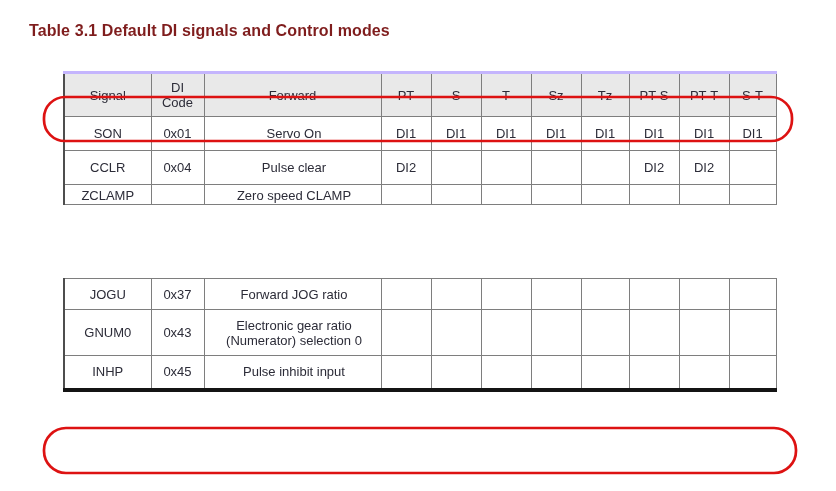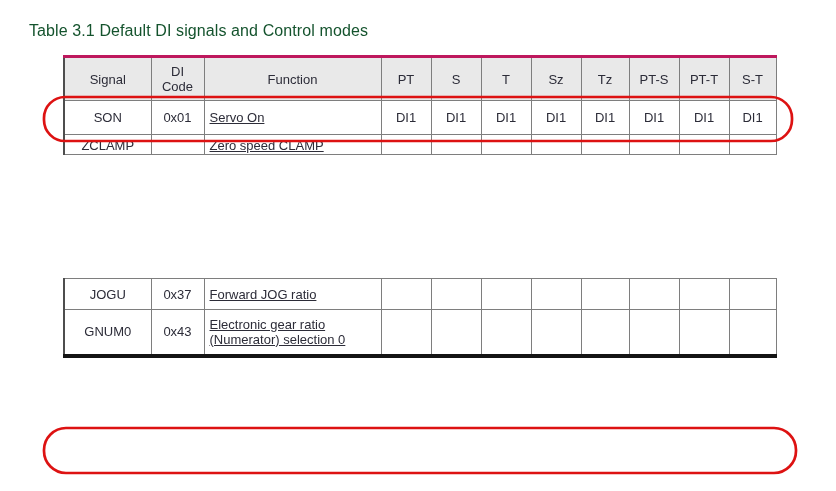--- a/index.html
+++ b/index.html
@@ -1,31 +1,31 @@
 <!DOCTYPE html>
 <html><head>
 <meta charset="utf-8">
 <style>
   html,body{margin:0;padding:0;background:#ffffff;}
   #page{position:relative;width:836px;height:491px;background:#ffffff;overflow:hidden;
         font-family:"Liberation Sans",sans-serif;}
-  #title{position:absolute;left:29px;top:22px;font-size:16px;font-weight:normal;
-         color:#14532d;letter-spacing:0.1px;}
+  #title{position:absolute;left:29px;top:22px;font-size:16px;font-weight:bold;
+         color:#7f1d1d;letter-spacing:0.1px;}
   .tblwrap{position:absolute;left:63px;overflow:hidden;}
   #wrap-upper{top:55px;width:716px;height:206px;}
   #wrap-lower{top:278px;width:716px;height:192px;}
   table{border-collapse:collapse;table-layout:fixed;width:712px;
         border-left:2px solid #4e4e4e;border-right:1px solid #7e7e7e;}
-  #tbl-upper{border-top:3px solid #be185d;}
+  #tbl-upper{border-top:3px solid #c4b5fd;margin-top:16px;}
   #tbl-lower{border-top:1px solid #7e7e7e;border-bottom:4px solid #141414;}
   td,th{border:1px solid #7e7e7e;font-size:13px;font-weight:normal;color:#2c2c38;
         text-align:center;vertical-align:middle;padding:0 2px;line-height:15px;
         white-space:pre-line;overflow:hidden;}
   th{background:#e9e9e9;}
-  td.fn{text-align:left;padding-left:5px;text-decoration:underline;}
+  td.fn{text-align:center;padding-left:5px;}
   tr.r-hdr{height:44px;} tr.r-son{height:34px;} tr.r-arst{height:30px;}
   tr.r-gainup{height:52px;} tr.r-cclr{height:34px;}
   tr.r-clip{height:20px;} tr.r-clip td{vertical-align:top;padding-top:3px;}
   tr.r-jogu{height:31px;} tr.r-jogd{height:29px;} tr.r-gnum{height:46px;margin-left:8px;} tr.r-inhp{height:34px;}
   #ovals{position:absolute;left:0;top:0;pointer-events:none;z-index:5;}
   #ovals rect{fill:none;stroke-width:2.7px;}
 </style>
 </head>
 <body>
 
@@ -46,21 +46,21 @@
           <col style="width:48px">
           <col style="width:50px">
         <col style="width:50px">
           <col style="width:47px">
       </colgroup>
       <tbody>
           <tr class="r-hdr">
         <th>Signal</th>
         <th>DI
 Code</th>
-        <th>Function</th>
+        <th>Forward</th>
         <th>PT</th>
         <th>S</th>
         <th>T</th>
         <th>Sz</th>
         <th>Tz</th>
         <th>PT-S</th>
         <th>PT-T</th>
         <th>S-T</th>
       </tr>
       <tr class="r-son">
@@ -68,20 +68,33 @@
         <td>0x01</td>
         <td class="fn">Servo On</td>
         <td>DI1</td>
         <td>DI1</td>
         <td>DI1</td>
         <td>DI1</td>
         <td>DI1</td>
         <td>DI1</td>
         <td>DI1</td>
         <td>DI1</td>
+      </tr>
+      <tr class="r-cclr">
+        <td>CCLR</td>
+        <td>0x04</td>
+        <td class="fn">Pulse clear</td>
+        <td>DI2</td>
+        <td></td>
+        <td></td>
+        <td></td>
+        <td></td>
+        <td>DI2</td>
+        <td>DI2</td>
+        <td></td>
       </tr>
       <tr class="r-clip">
         <td>ZCLAMP</td>
         <td></td>
         <td class="fn">Zero speed CLAMP</td>
         <td></td>
         <td></td>
         <td></td>
         <td></td>
         <td></td>
@@ -129,20 +142,33 @@
 (Numerator) selection 0</td>
         <td></td>
         <td></td>
         <td></td>
         <td></td>
         <td></td>
         <td></td>
         <td></td>
         <td></td>
       </tr>
+      <tr class="r-inhp">
+        <td>INHP</td>
+        <td>0x45</td>
+        <td class="fn">Pulse inhibit input</td>
+        <td></td>
+        <td></td>
+        <td></td>
+        <td></td>
+        <td></td>
+        <td></td>
+        <td></td>
+        <td></td>
+      </tr>
     </tbody>
       </table>
   </div>
 
   <svg id="ovals" width="836" height="491" viewBox="0 0 836 491">
     <rect x="44" y="97" width="748" height="44" rx="21" ry="21" stroke="#dd1212"></rect>
     <rect x="44" y="428" width="752" height="45" rx="22" ry="22" stroke="#dd1212"></rect>
   </svg>
 
 </div>

